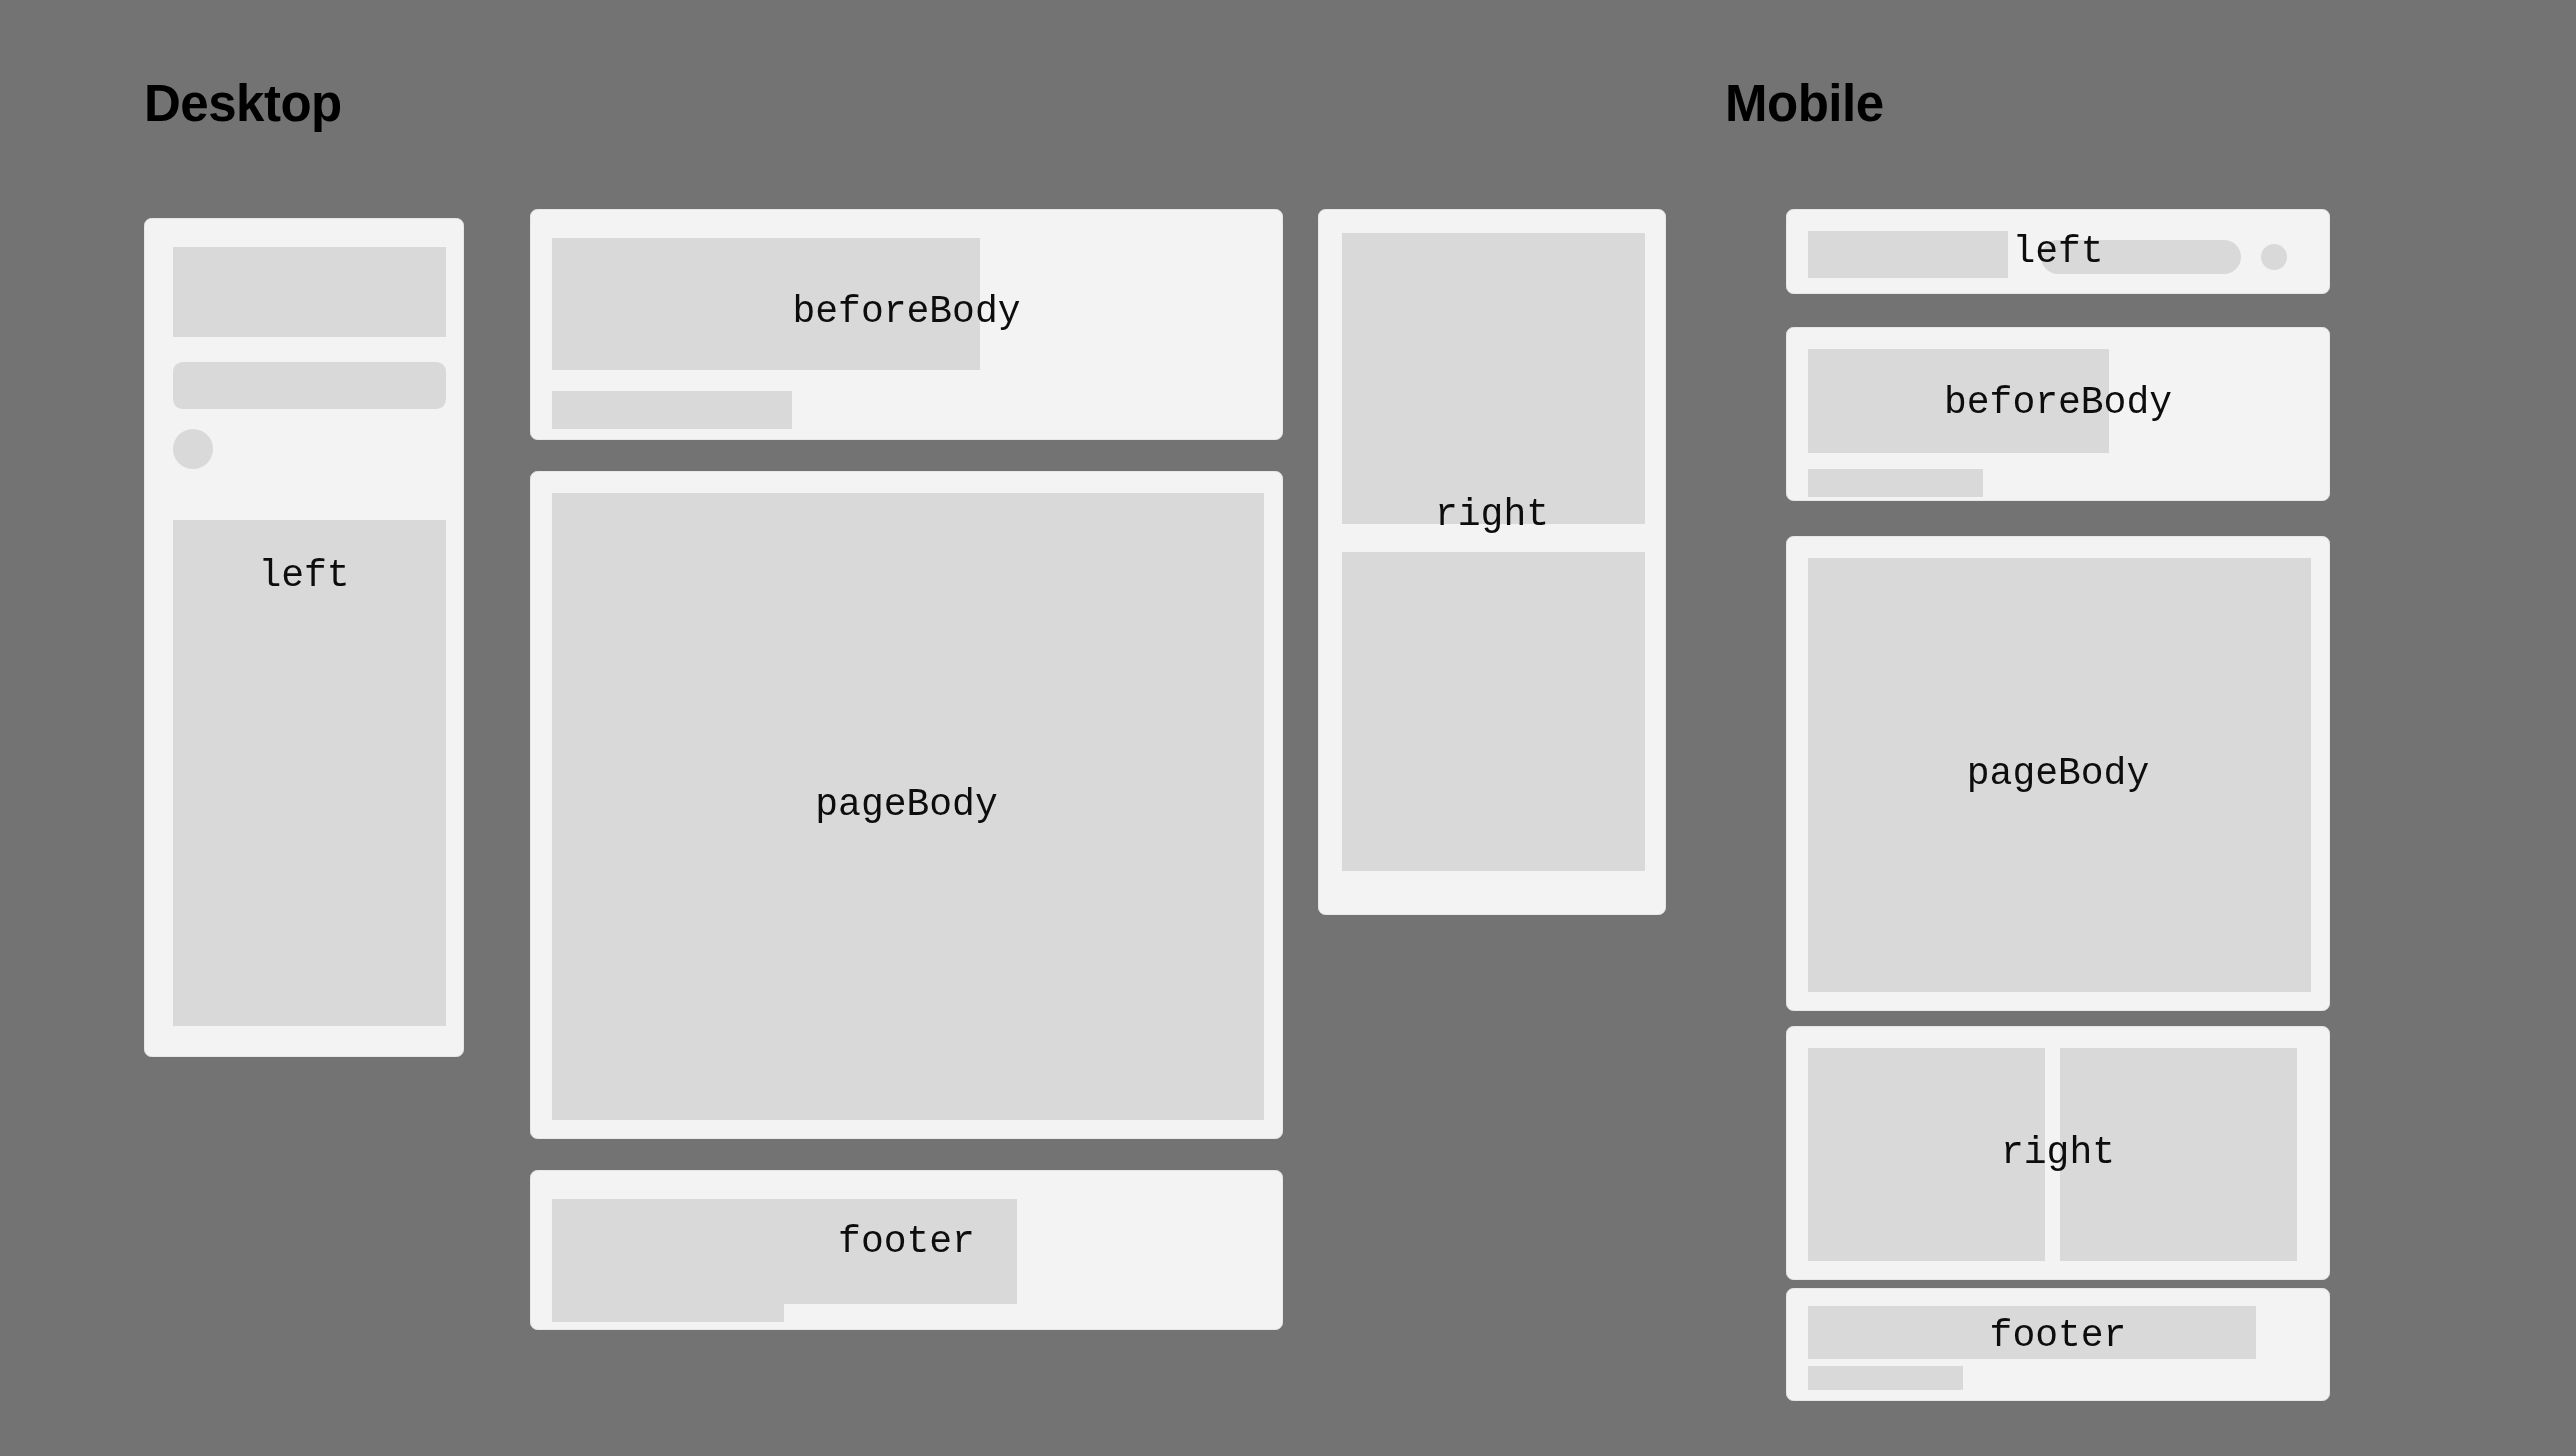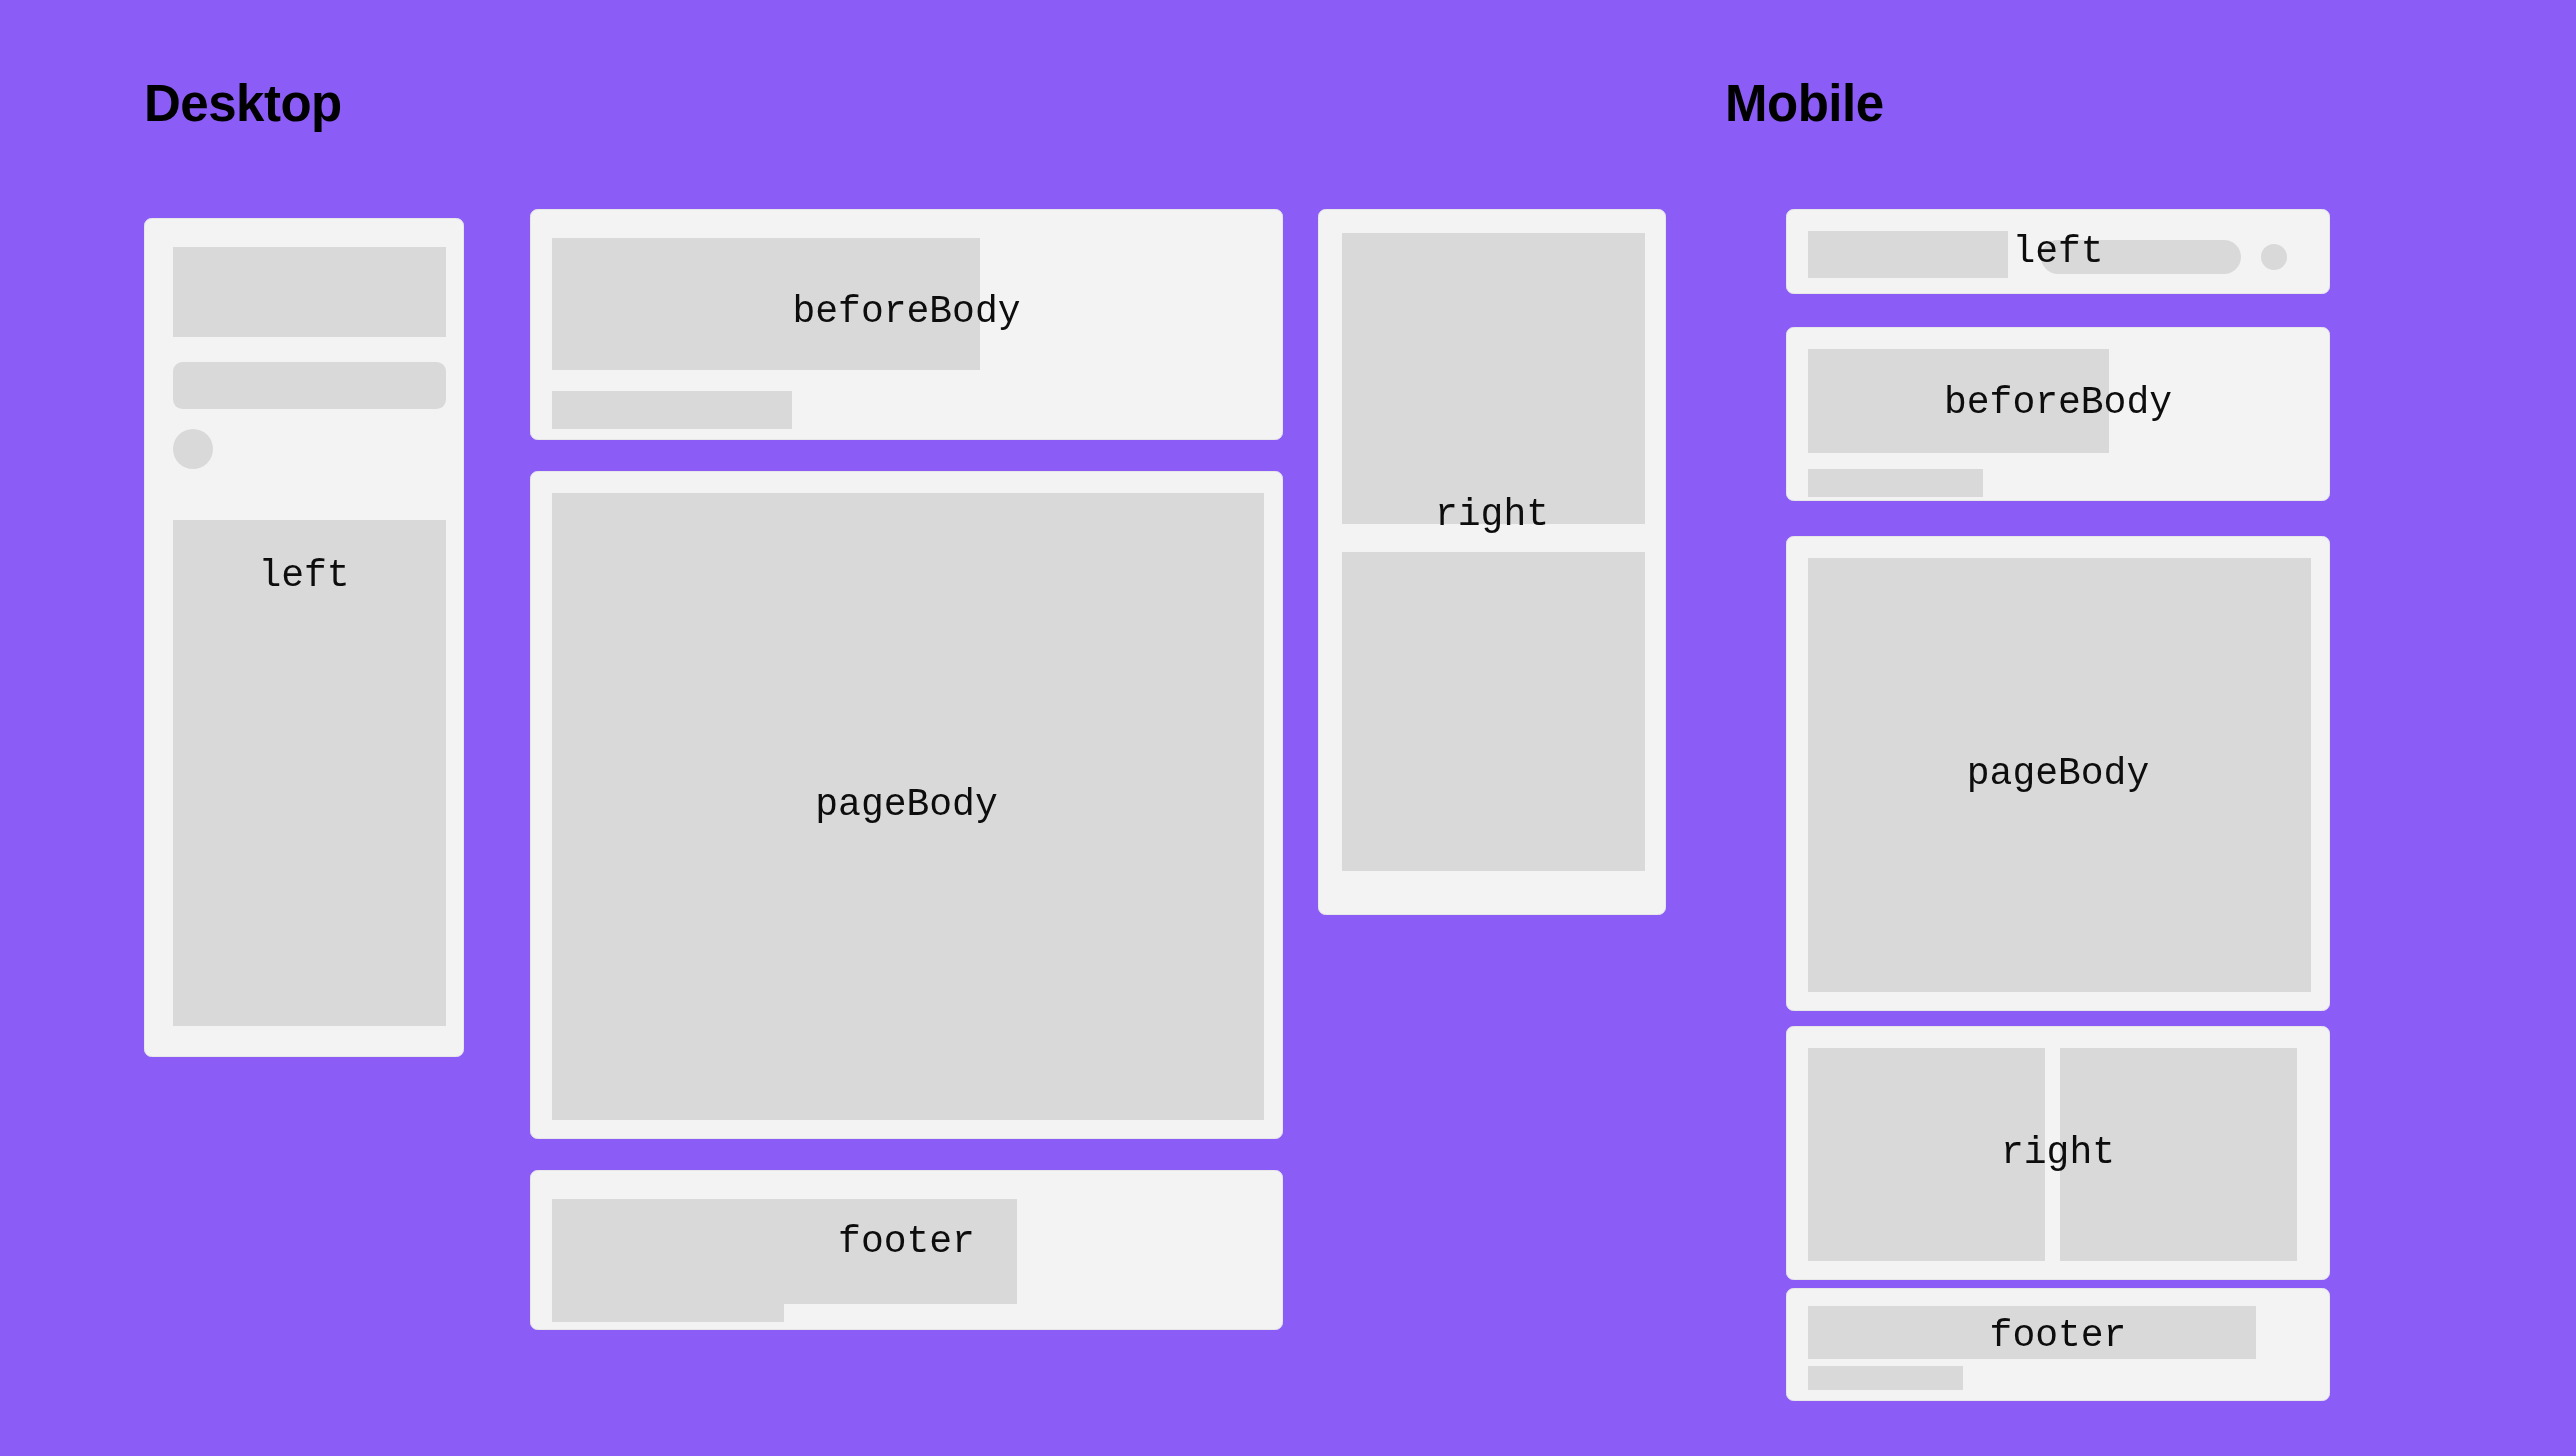--- a/index.html
+++ b/index.html
@@ -10,21 +10,21 @@
     height: 1456px;
     background: #f2f2f2;
     font-family: "Liberation Sans", sans-serif;
     overflow: hidden;
   }
 
   .stage {
     position: relative;
     width: 2576px;
     height: 1456px;
-    background: #8b5cf6;
+    background: #737373;
   }
 
   
   .section-title {
     position: absolute;
     font-family: "Liberation Sans", sans-serif;
     font-weight: 700;
     font-size: 51px;
     line-height: 1;
     color: #000000;

